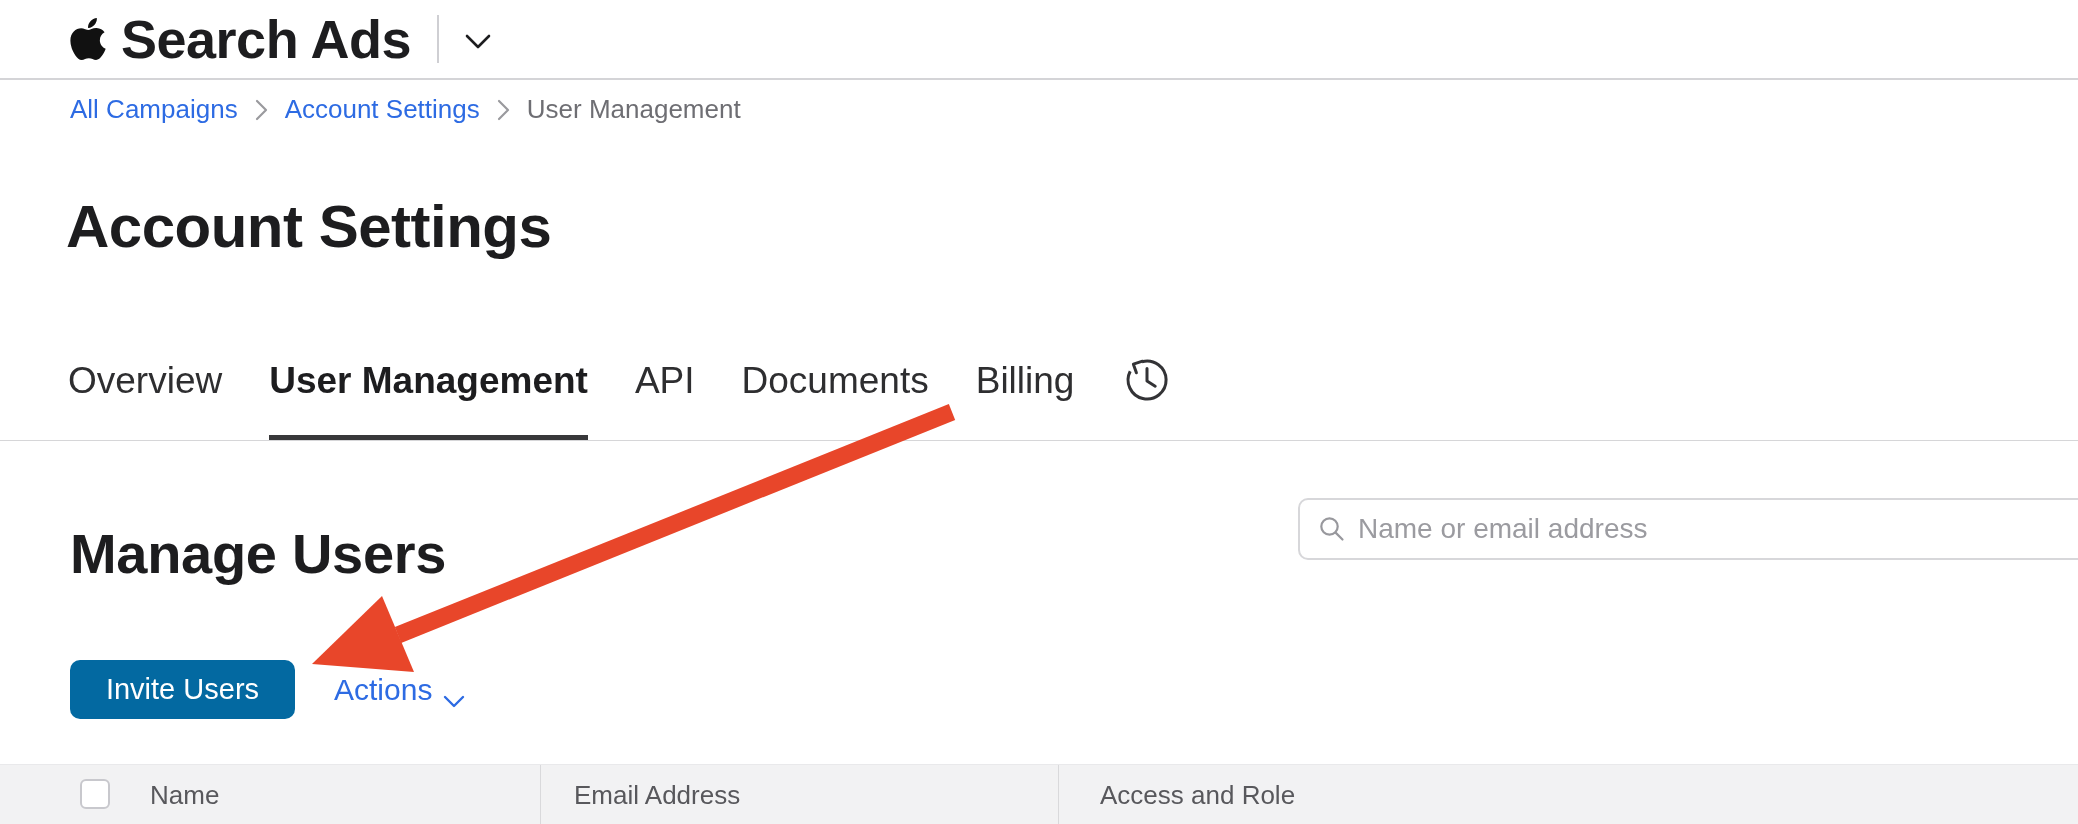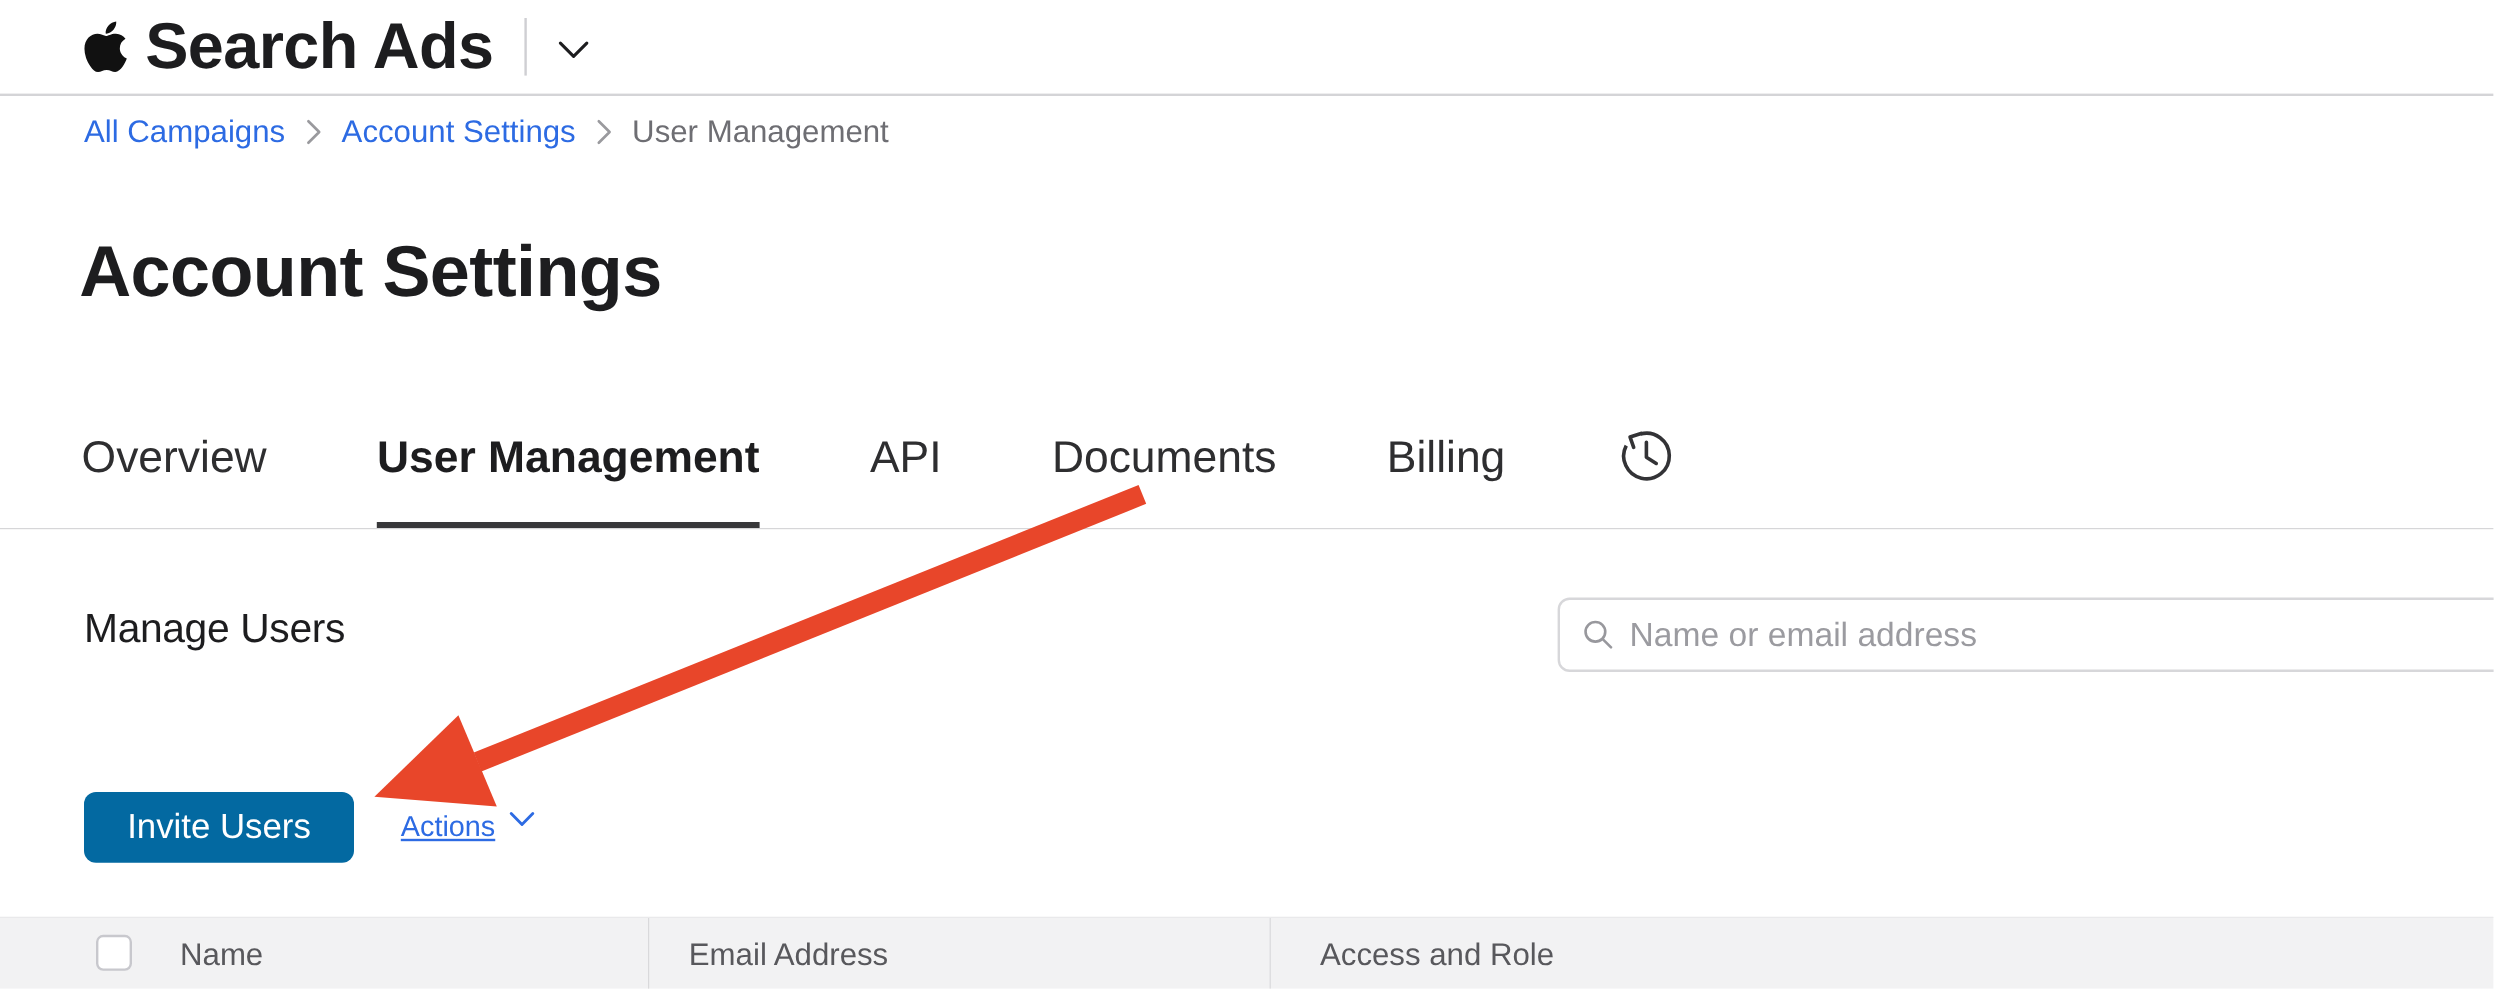--- a/index.html
+++ b/index.html
@@ -41,36 +41,36 @@
   .page-title {
     position:absolute; top:192px; left:66px;
     font-size:60px; font-weight:700; letter-spacing:-0.5px; line-height:1.15;
   }
 
   
   .tabs-bar {
     position:absolute; top:351px; left:0; right:0; height:90px;
     border-bottom:1px solid #d6d6d8;
   }
-  .tabs { display:flex; gap:92px; padding-left:68px; height:100%; }
+  .tabs { display:flex; gap:47px; padding-left:68px; height:100%; }
   .tab {
     position:relative; padding-top:8px; font-size:37px; line-height:44px;
     color:#2e2e30; cursor:pointer; white-space:nowrap;
   }
   .tab.active { font-weight:700; color:#1d1d1f; }
   .tab.active::after {
     content:""; position:absolute; left:0; right:0; bottom:0;
     height:5px; background:#38383a;
   }
   .tab-history { padding-top:3px; display:flex; align-items:flex-start; }
 
   
   .section-title {
-    position:absolute; top:504px; left:70px;
-    font-size:34px; font-weight:400; letter-spacing:-0.3px; line-height:1.2;
+    position:absolute; top:520px; left:70px;
+    font-size:56px; font-weight:700; letter-spacing:-0.3px; line-height:1.2;
   }
   .search-box {
     position:absolute; left:1298px; top:498px; width:800px; height:62px;
     border:2px solid #d7d7da; border-radius:10px; background:#fff;
     display:flex; align-items:center; gap:12px; padding:0 18px;
   }
   .search-box input {
     flex:1; border:none; outline:none; font-size:28px; color:#3b82f6;
     font-family:Liberation Sans, sans-serif; background:transparent;
   }
@@ -78,22 +78,22 @@
 
   .invite-btn {
     position:absolute; left:70px; top:660px; width:225px; height:59px;
     background:#0369a1; color:#ffffff; font-size:29px; font-weight:500;
     border:none; border-radius:10px; cursor:pointer;
     display:flex; align-items:center; justify-content:center;
     font-family:"Liberation Sans","DejaVu Sans",sans-serif;
   }
   .actions {
     position:absolute; left:334px; top:671px;
-    display:flex; align-items:flex-start; gap:11px;
-    color:#2d6be3; font-size:24px; line-height:38px; cursor:pointer;text-decoration:underline;
+    display:flex; align-items:flex-end; gap:11px;
+    color:#2d6be3; font-size:30px; line-height:38px; cursor:pointer;
   }
   .actions .chev-down { margin-top:5px; }
 
   
   .table-header {
     position:absolute; top:764px; left:0; right:0; height:60px;
     background:#f2f2f3; border-top:1px solid #e9e9eb;
   }
   .th-checkbox {
     position:absolute; left:80px; top:14px; width:30px; height:30px;

